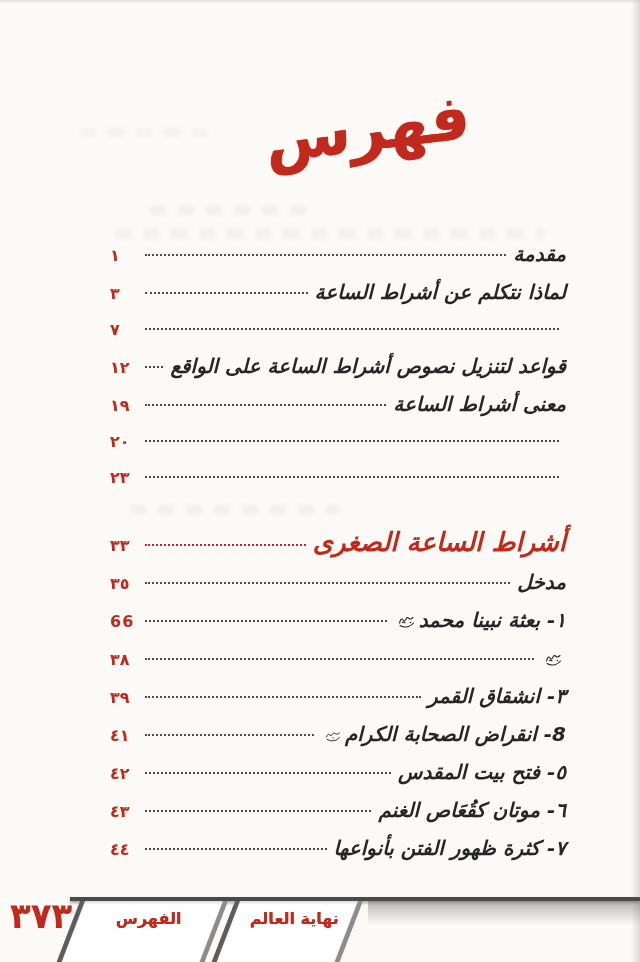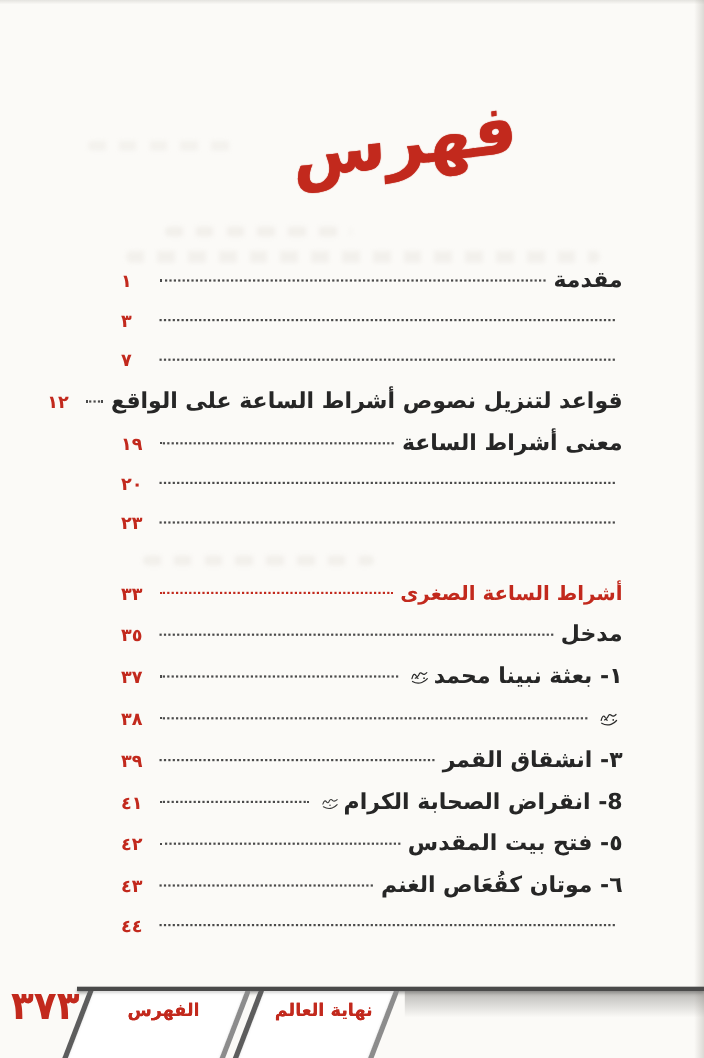--- a/index.html
+++ b/index.html
@@ -26,27 +26,27 @@
   .cal-title{position:absolute;top:92px;left:0;width:640px;text-align:center;
     pointer-events:none;}
   .cal-title .word{display:inline-block;font-size:62px;font-weight:bold;
     color:var(--red,#c2291d);transform:translateX(48px) rotate(-7deg) skewX(-4deg);
     letter-spacing:-2px;text-shadow:0 0 1px var(--red,#c2291d);}
 
   
   .toc{position:absolute;top:243px;left:110px;width:456px;direction:rtl;}
   .toc-row{display:flex;align-items:baseline;line-height:22px;margin-bottom:14px;
     font-size:20px;font-weight:bold;color:var(--ink,#262626);white-space:nowrap;}
-  .toc-row .title{flex:0 0 auto;}
+  .toc-row .title{flex:0 0 auto;font-style:italic;}
   .toc-row .leader{flex:1 1 auto;min-width:16px;margin:0 7px;
     border-bottom:2px dotted #4a4a4a;position:relative;top:-5px;}
   .toc-row .page{flex:0 0 auto;min-width:28px;text-align:left;font-size:16px;
     color:var(--red,#c2291d);letter-spacing:1px;}
   .toc-row.heading{margin-top:42px;}
-  .toc-row.heading .title{color:var(--red,#c2291d);font-size:18px;}
+  .toc-row.heading .title{color:var(--red,#c2291d);font-size:26px;}
   .toc-row.heading .leader{border-bottom-color:var(--red,#c2291d);}
   .honorific{flex:0 0 auto;margin:0 4px;position:relative;top:1px;}
 
   
   .footer{position:absolute;left:0;top:895px;width:640px;height:67px;overflow:hidden;text-align:center;}
   .footer .pageno{position:absolute;left:10px;top:0;font-size:34px;font-weight:bold;
     color:var(--red,#c2291d);transform:scaleY(1.05);direction:rtl;}
   .footer .rule{position:absolute;left:70px;right:0;top:2px;height:4px;
     background:#4a4a4a;box-shadow:0 2px 3px rgba(60,60,60,.45);}
   .footer .shade{position:absolute;left:368px;right:0;top:6px;height:24px;
@@ -77,20 +77,21 @@
   <span class="word">فهرس</span>
 </div>
 
 <div class="toc" id="toc">
     <div class="toc-row">
       <span class="title">مقدمة</span>
       <span class="leader"></span>
       <span class="page">١</span>
     </div>
     <div class="toc-row">
+      <span class="title">لماذا نتكلم عن أشراط الساعة</span>
       <span class="leader"></span>
       <span class="page">٣</span>
     </div>
     <div class="toc-row">
       <span class="leader"></span>
       <span class="page">٧</span>
     </div>
     <div class="toc-row">
       <span class="title">قواعد لتنزيل نصوص أشراط الساعة على الواقع</span>
       <span class="leader"></span>
@@ -123,21 +124,21 @@
       <span class="title">١- بعثة نبينا محمد</span>
       <span class="honorific"><svg width="17" height="14" viewBox="0 0 17 14">
           <g stroke="#2b2b2b" stroke-width="1.1" fill="none" stroke-linecap="round">
             <path d="M1.5 9 Q3 3 5 6 Q6.5 8.5 8 5 Q9 2.5 11 4.5 Q12.5 6 15 3.5"></path>
             <path d="M2 11.5 Q6 14 10.5 12.5 Q13.5 11.5 15.5 9"></path>
             <path d="M4.5 8.5 Q6 7.5 7 8.8"></path>
             <circle cx="12.5" cy="8.5" r="0.8" fill="#2b2b2b" stroke="none"></circle>
           </g>
         </svg></span>
       <span class="leader"></span>
-      <span class="page">٣٧</span>
+      <span class="page">66</span>
     </div>
     <div class="toc-row">
       <span class="honorific"><svg width="17" height="14" viewBox="0 0 17 14">
           <g stroke="#2b2b2b" stroke-width="1.1" fill="none" stroke-linecap="round">
             <path d="M1.5 9 Q3 3 5 6 Q6.5 8.5 8 5 Q9 2.5 11 4.5 Q12.5 6 15 3.5"></path>
             <path d="M2 11.5 Q6 14 10.5 12.5 Q13.5 11.5 15.5 9"></path>
             <path d="M4.5 8.5 Q6 7.5 7 8.8"></path>
             <circle cx="12.5" cy="8.5" r="0.8" fill="#2b2b2b" stroke="none"></circle>
           </g>
         </svg></span>
@@ -165,20 +166,21 @@
       <span class="title">٥- فتح بيت المقدس</span>
       <span class="leader"></span>
       <span class="page">٤٢</span>
     </div>
     <div class="toc-row">
       <span class="title">٦- موتان كقُعَاص الغنم</span>
       <span class="leader"></span>
       <span class="page">٤٣</span>
     </div>
     <div class="toc-row">
+      <span class="title">٧- كثرة ظهور الفتن بأنواعها</span>
       <span class="leader"></span>
       <span class="page">٤٤</span>
     </div>
   </div>
 
 <div class="footer">
   <div class="pageno">٣٧٣</div>
   <div class="rule"></div>
   <div class="shade"></div>
   <div class="tabs">

